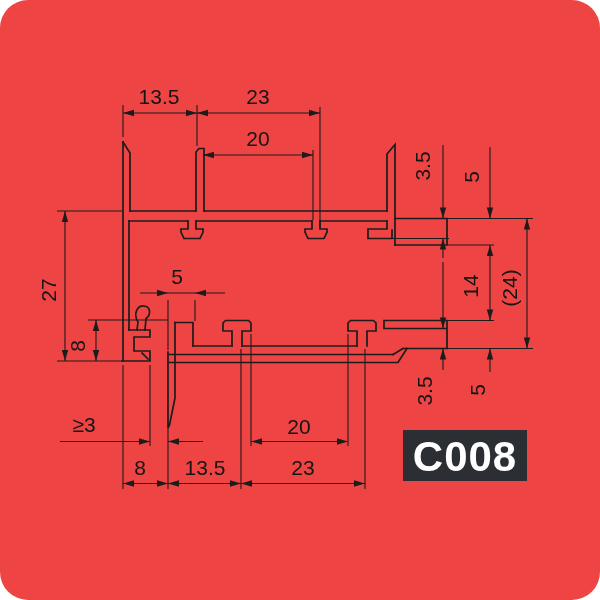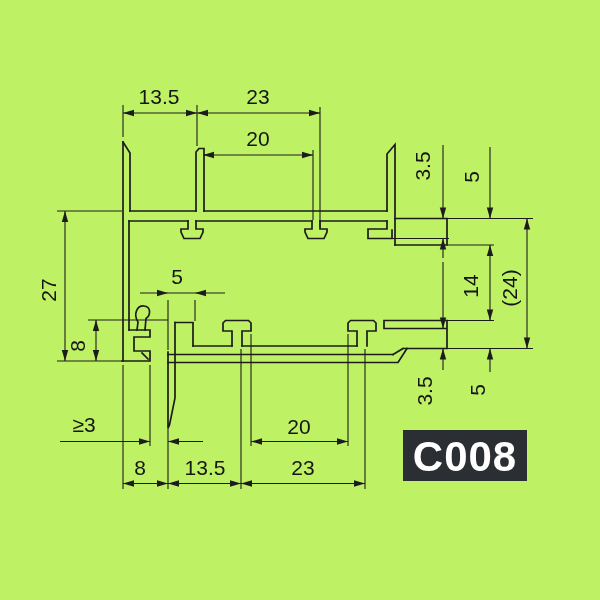--- a/index.html
+++ b/index.html
@@ -1,17 +1,17 @@
 <!DOCTYPE html>
 <html><head>
 <meta charset="utf-8">
 <style>
   html,body{margin:0;padding:0;background:#ffffff;}
-  .stage{position:relative;width:600px;height:600px;background:#bef264;overflow:hidden;
-         font-family:"Liberation Sans", sans-serif;}
+  .stage{position:relative;width:600px;height:600px;background:#ef4444;overflow:hidden;
+         font-family:"Liberation Sans", sans-serif;border-radius:28px;}
   svg{position:absolute;left:0;top:0;}
   .profile path, .profile line{fill:none;stroke:#1c1c1c;stroke-width:1.7;stroke-linecap:square;stroke-linejoin:miter;}
   .dims path, .dims line{fill:none;stroke:#1c1c1c;stroke-width:1.1;stroke-linecap:butt;}
   .dims .ah{fill:#1c1c1c;stroke:none;}
   text.dim{font-size:21px;fill:#151515;text-anchor:middle;}
   text.code{font-size:42px;font-weight:bold;text-anchor:middle;letter-spacing:1px;}
 </style>
 </head>
 <body>
 

